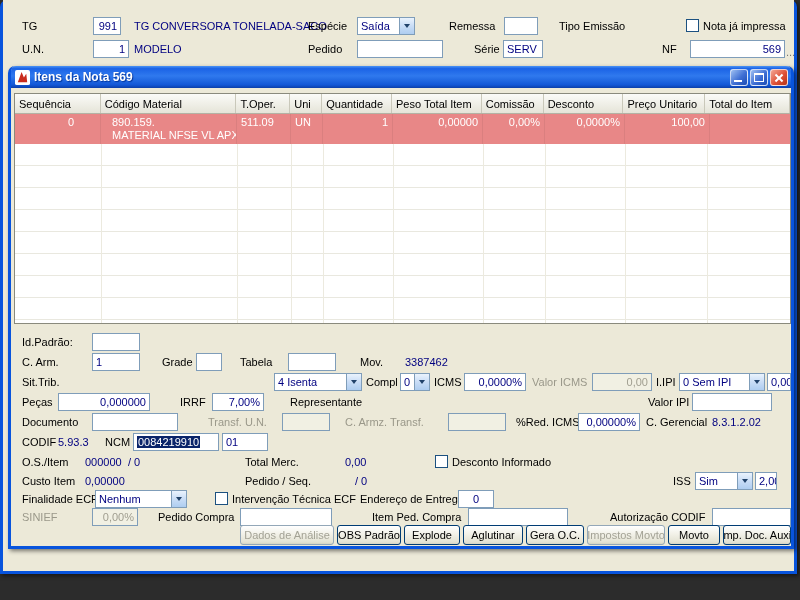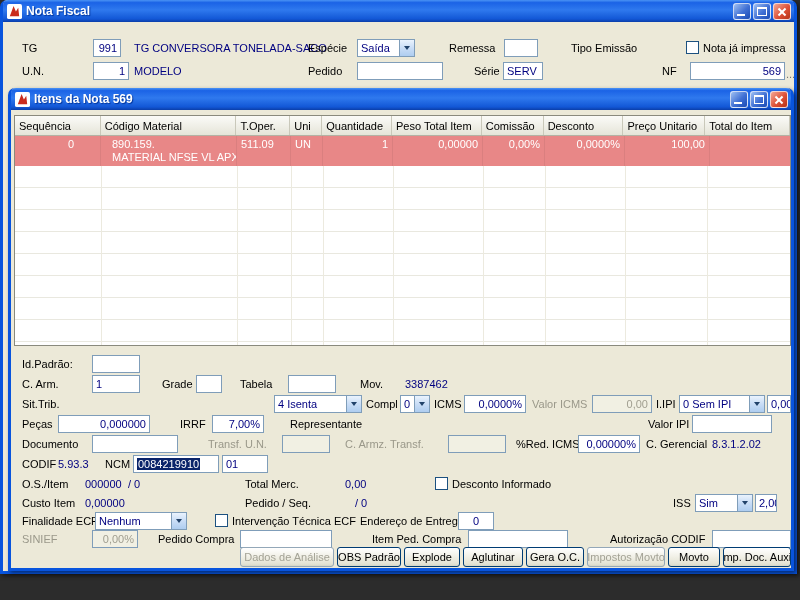--- a/index.html
+++ b/index.html
@@ -62,51 +62,33 @@
   .grid-empty { position:absolute; left:0; top:50px; width:775px; height:179px;
     background:repeating-linear-gradient(180deg,#ffffff 0 21px,#e9e8df 21px 22px); }
   .vline { position:absolute; top:50px; height:179px; width:1px; background:#eceadf; }
 </style>
 </head>
 <body>
 
 <div class="page">
 
   <div class="window outer">
-    <div class="titlebar">
-      <span class="app-icon">
-        <svg width="15" height="15" viewBox="0 0 16 16">
-            <rect x="0" y="0" width="16" height="16" rx="2" fill="#fff"></rect>
-            <path d="M3 13 L7 2 L9.5 8 L12 4 L13 13 Z" fill="#c92b1d"></path>
-          </svg>
-      </span>
-      <span class="title">Nota Fiscal</span>
-      <span class="tb-controls">
-        <span class="tb-btn btn-blue">
-            <span class="glyph-min"></span>
-          </span>
-        <span class="tb-btn btn-blue">
-            <span class="glyph-max"></span>
-          </span>
-        <span class="tb-btn btn-red"></span>
-      </span>
-    </div>
     <div class="winbody outer-body">
 
       <span class="lbl" style="left:19px;top:17px">TG</span>
       <div class="field num" style="left:90px;top:17px;width:28px">991</div>
       <span class="val" style="left:131px;top:17px">TG CONVERSORA TONELADA-SACO</span>
       <span class="lbl" style="left:305px;top:17px">Espécie</span>
       <div class="combo" style="left:354px;top:17px;width:58px">
         <span class="txt">Saída</span>
         <span class="arrow"></span>
       </div>
       <span class="lbl" style="left:446px;top:17px">Remessa</span>
       <div class="field" style="left:501px;top:17px;width:34px"></div>
-      <span class="lbl" style="left:568px;top:17px">Tipo Emissão</span>
+      <span class="lbl" style="left:556px;top:17px">Tipo Emissão</span>
       <span class="checkbox" style="left:683px;top:19px"></span>
       <span class="lbl" style="left:700px;top:17px">Nota já impressa</span>
 
       <span class="lbl" style="left:19px;top:40px">U.N.</span>
       <div class="field num" style="left:90px;top:40px;width:36px">1</div>
       <span class="val" style="left:131px;top:40px">MODELO</span>
       <span class="lbl" style="left:305px;top:40px">Pedido</span>
       <div class="field" style="left:354px;top:40px;width:86px"></div>
       <span class="lbl" style="left:471px;top:40px">Série</span>
       <div class="field" style="left:500px;top:40px;width:40px">SERV</div>

